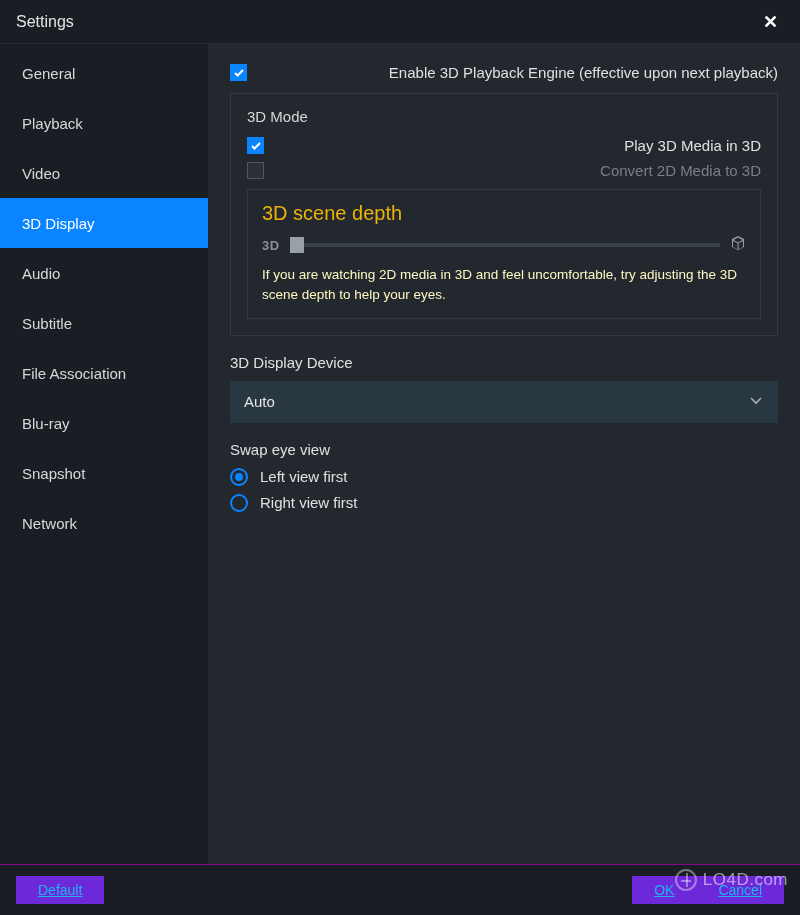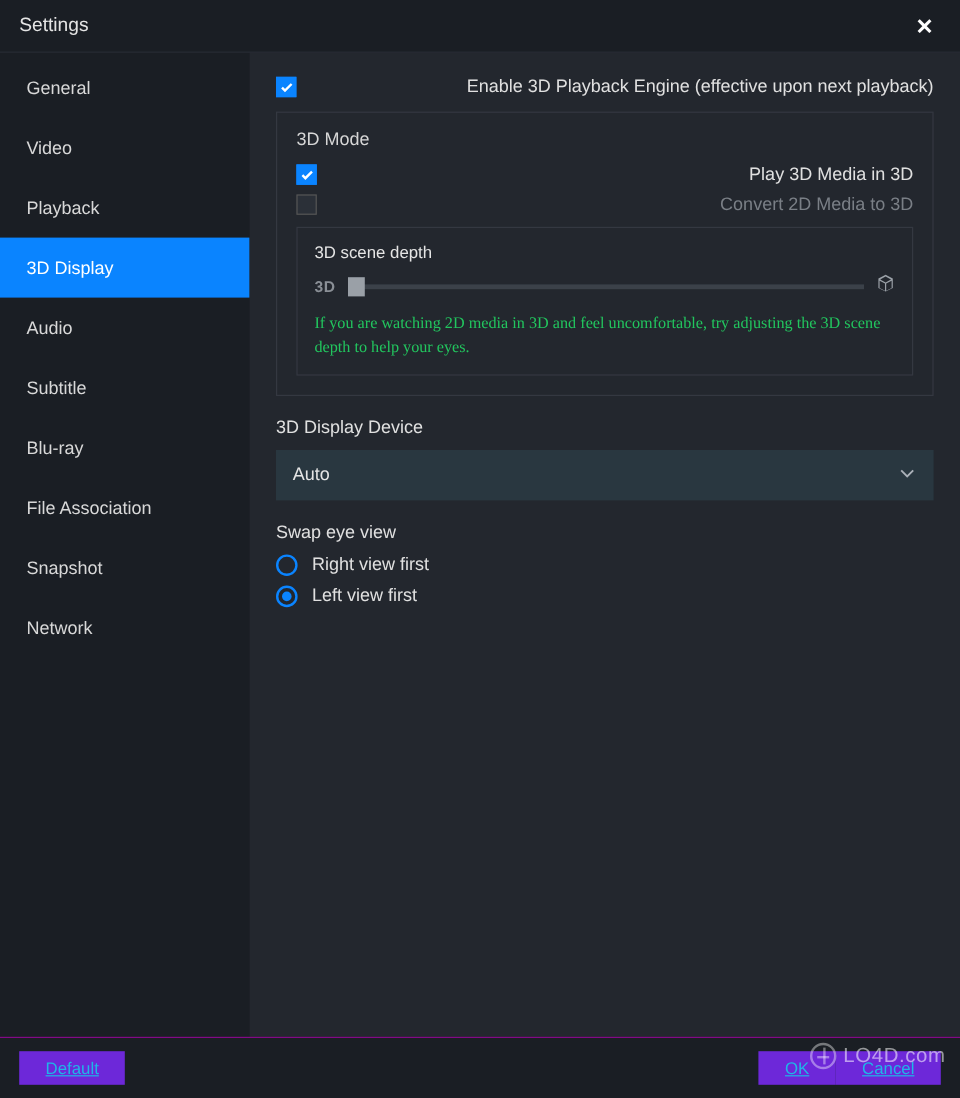--- a/index.html
+++ b/index.html
@@ -98,22 +98,22 @@
   margin-bottom: 12px;
 }
 .panel .row { margin-bottom: 8px; }
 .disabled-label { color: #7a7f86; }
 .inner-panel {
   border: 1px solid #343841;
   padding: 12px 14px;
   margin-top: 10px;
 }
 .inner-panel-title {
-  font-size: 14px;
-  color: #e5e5e5;
+  font-size: 20px;
+  color: #eab308;
   margin-bottom: 10px;
 }
 .slider-row {
   display: flex;
   align-items: center;
   gap: 10px;
   margin-bottom: 10px;
 }
 .slider-label-3d {
   font-size: 13px;
@@ -131,23 +131,22 @@
   position: absolute;
   left: 0;
   top: -6px;
   width: 14px;
   height: 16px;
   background: #9aa0a7;
 }
 .cube-icon svg { width: 16px; height: 16px; }
 .hint {
   font-size: 13.5px;
-  color: #22c55e;
+  color: #fef9c3;
   line-height: 1.5;
-  font-family: Liberation Serif, serif;
 }
 .section-label {
   font-size: 15px;
   color: #e0e0e0;
   margin-bottom: 10px;
   margin-top: 6px;
 }
 .dropdown {
   height: 42px;
   background: #293740;
@@ -255,39 +254,39 @@
   <span class="title">Settings</span>
   <span class="close-x">✕</span>
 </div>
 
 <div class="body">
   <div class="sidebar">
     <div class="sidebar-item">
         <span>General</span>
       </div>
     <div class="sidebar-item">
+        <span>Playback</span>
+      </div>
+    <div class="sidebar-item">
         <span>Video</span>
-      </div>
-    <div class="sidebar-item">
-        <span>Playback</span>
       </div>
     <div class="sidebar-item active">
         <span>3D Display</span>
       </div>
     <div class="sidebar-item">
         <span>Audio</span>
       </div>
     <div class="sidebar-item">
         <span>Subtitle</span>
       </div>
     <div class="sidebar-item">
+        <span>File Association</span>
+      </div>
+    <div class="sidebar-item">
         <span>Blu-ray</span>
-      </div>
-    <div class="sidebar-item">
-        <span>File Association</span>
       </div>
     <div class="sidebar-item">
         <span>Snapshot</span>
       </div>
     <div class="sidebar-item">
         <span>Network</span>
       </div>
   </div>
 
   <div class="main">
@@ -342,28 +341,28 @@
       <span>Auto</span>
       <span class="chev">
         <svg viewBox="0 0 16 16">
             <path d="M3 6l5 5 5-5" stroke="#aab0b8" stroke-width="1.6" fill="none"></path>
           </svg>
       </span>
     </div>
 
     <div class="section-label">Swap eye view</div>
     <div class="radio-row">
-      <span class="radio"></span>
-      <span class="radio-label">Right view first</span>
-    </div>
-    <div class="radio-row">
       <span class="radio selected">
           <span class="dot"></span>
         </span>
       <span class="radio-label">Left view first</span>
+    </div>
+    <div class="radio-row">
+      <span class="radio"></span>
+      <span class="radio-label">Right view first</span>
     </div>
 
   </div>
 </div>
 
 <div class="footer-sep"></div>
 <div class="footer">
   <button class="btn">Default</button>
   <div class="footer-right">
     <button class="btn">OK</button>

